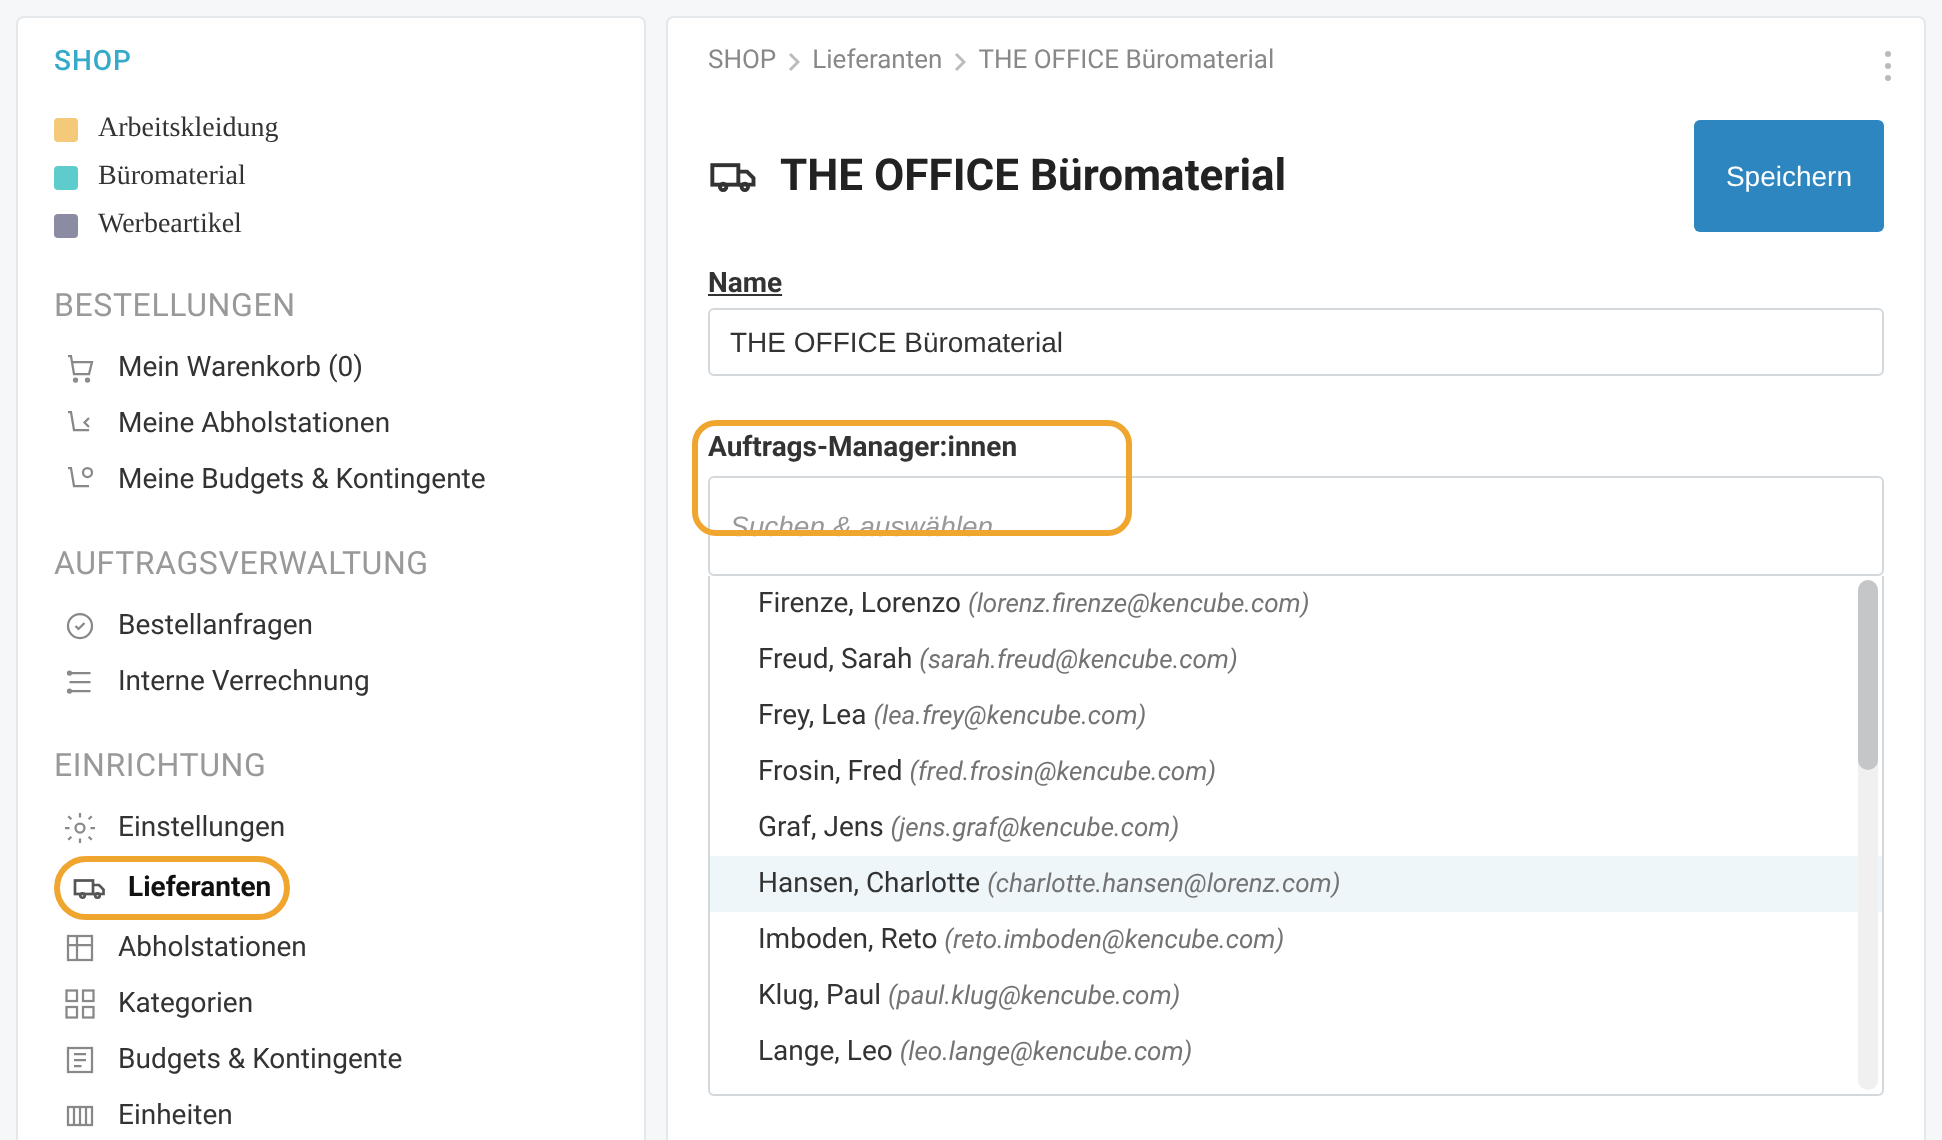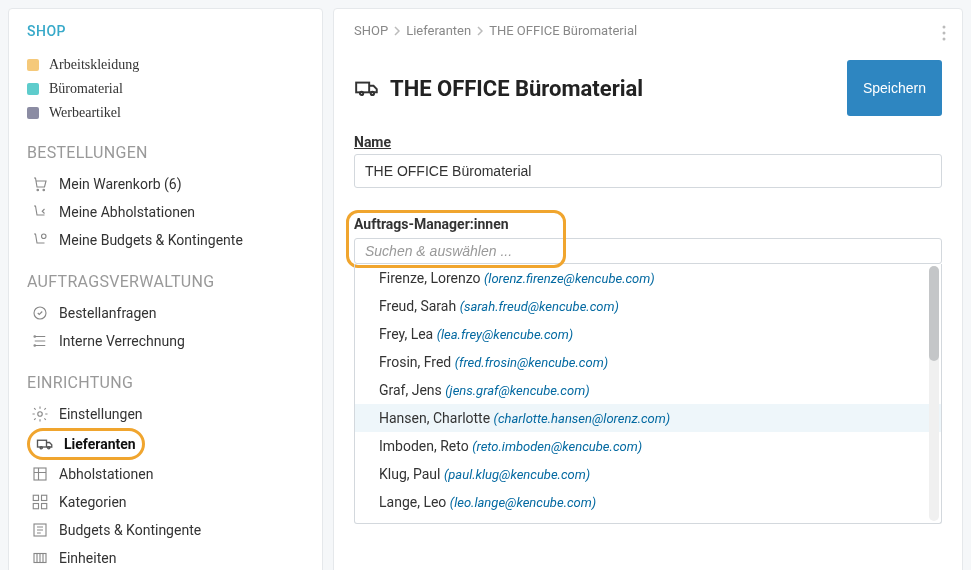--- a/index.html
+++ b/index.html
@@ -21,26 +21,26 @@
 .kebab { position: absolute; right: 16px; top: 16px; color: #bbb; cursor: pointer; }
 .page-head { display: flex; align-items: center; justify-content: space-between; margin-bottom: 18px; }
 .page-title { font-size: 22px; font-weight: 700; color: #222; display: flex; align-items: center; gap: 10px; }
 .btn-save { background: #2e86c1; color: #fff; border: none; padding: 20px 16px; border-radius: 3px; font-size: 14px; cursor: pointer; }
 .field-label { font-weight: 700; font-size: 14px; color: #333; margin-bottom: 4px; }
 .text-input { width: 100%; border: 1px solid #d3d8dd; border-radius: 3px; padding: 8px 10px; font-size: 14px; color: #333; }
 .name-block { margin-bottom: 28px; text-decoration: underline; }
 .om-block { position: relative; }
 .om-label-wrap { display: inline-block; }
 .om-highlight { position: absolute; top: -6px; left: -8px; width: 220px; height: 58px; border: 3px solid #f0a52e; border-radius: 12px; pointer-events: none; }
-.om-input { width: 100%; border: 1px solid #d3d8dd; border-radius: 3px; padding: 4px 10px; font-size: 14px; color: #333; margin-top: 2px; }
+.om-input { width: 100%; border: 1px solid #d3d8dd; border-radius: 3px; padding: 16px 10px; font-size: 14px; color: #333; margin-top: 2px; }
 .om-input::placeholder { color: #999; font-style: italic; }
 .dropdown { border: 1px solid #d3d8dd; border-top: none; border-radius: 0 0 3px 3px; max-height: 260px; overflow: hidden; position: relative; }
 .dd-row { padding: 6px 24px; font-size: 14px; color: #333; cursor: pointer; }
 .dd-row.hover-row { background: #eef6fa; }
-.dd-row .email { color: #0369a1; font-style: italic; font-size: 13px; }
+.dd-row .email { color: #737373; font-style: italic; font-size: 13px; }
 .scrollbar-track { position: absolute; right: 2px; top: 2px; bottom: 2px; width: 10px; background: #f0f0f0; border-radius: 5px; }
 .scrollbar-thumb { position: absolute; left: 0; width: 100%; background: #c4c6c8; border-radius: 5px; top: 0; height: 95px; }
 svg { display: block; }
 </style>
 </head>
 <body>
 
 <div class="app">
   <aside class="sidebar">
     <div class="shop-title">SHOP</div>
@@ -60,21 +60,21 @@
 
     <div class="section-h">BESTELLUNGEN</div>
     <div class="nav-item">
       <span class="ico">
           <svg width="18" height="18" viewBox="0 0 24 24" fill="none" stroke="currentColor" stroke-width="1.5">
             <path d="M4 4h2l2 12h10l2-8H7"></path>
             <circle cx="9" cy="20" r="1"></circle>
             <circle cx="17" cy="20" r="1"></circle>
           </svg>
         </span>
-      <span>Mein Warenkorb (6)</span>
+      <span>Mein Warenkorb (0)</span>
     </div>
     <div class="nav-item">
       <span class="ico">
           <svg width="18" height="18" viewBox="0 0 24 24" fill="none" stroke="currentColor" stroke-width="1.5">
             <path d="M4 4h2l2 12h10"></path>
             <path d="M18 8l-3 3 3 3"></path>
           </svg>
         </span>
       <span>Meine Abholstationen</span>
     </div>

